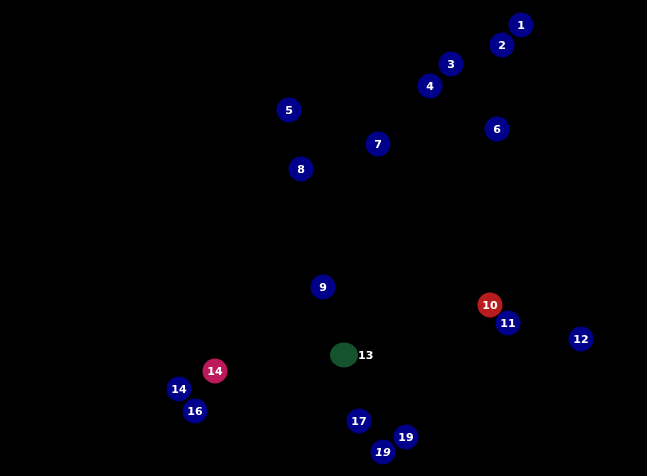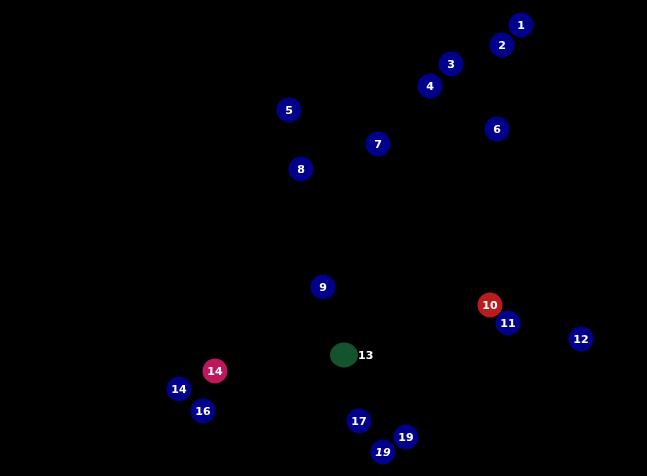--- a/index.html
+++ b/index.html
@@ -44,17 +44,17 @@
     <div class="node" style="left: 497px; top: 129px; width: 25px; height: 25px; line-height: 25px; background: rgb(0, 0, 139); color: rgb(255, 255, 255);">6</div>
     <div class="node" style="left: 378px; top: 144px; width: 25px; height: 25px; line-height: 25px; background: rgb(0, 0, 139); color: rgb(255, 255, 255);">7</div>
     <div class="node" style="left: 301px; top: 169px; width: 25px; height: 25px; line-height: 25px; background: rgb(0, 0, 139); color: rgb(255, 255, 255);">8</div>
     <div class="node" style="left: 323px; top: 287px; width: 25px; height: 25px; line-height: 25px; background: rgb(0, 0, 139); color: rgb(255, 255, 255);">9</div>
     <div class="node" style="left: 490px; top: 305px; width: 25px; height: 25px; line-height: 25px; background: #b91c1c; color: rgb(255, 255, 255);">10</div>
     <div class="node" style="left: 508px; top: 323px; width: 25px; height: 25px; line-height: 25px; background: rgb(0, 0, 139); color: rgb(255, 255, 255);">11</div>
     <div class="node" style="left: 549px; top: 339px; width: 25px; height: 25px; line-height: 25px; background: rgb(0, 0, 139); color: rgb(255, 255, 255); margin-left: 32px;">12</div>
     <div class="node" style="left: 344px; top: 355px; width: 25px; height: 25px; line-height: 25px; background: #14532d; color: rgb(255, 255, 255); padding-left: 28px;">13</div>
     <div class="node" style="left: 215px; top: 371px; width: 25px; height: 25px; line-height: 25px; background: #be185d; color: rgb(255, 255, 255);">14</div>
     <div class="node" style="left: 179px; top: 389px; width: 25px; height: 25px; line-height: 25px; background: rgb(0, 0, 139); color: rgb(255, 255, 255);">14</div>
-    <div class="node" style="left: 203px; top: 411px; width: 25px; height: 25px; line-height: 25px; background: rgb(0, 0, 139); color: rgb(255, 255, 255);">16</div>
+    <div class="node" style="left: 195px; top: 411px; width: 25px; height: 25px; line-height: 25px; background: rgb(0, 0, 139); color: rgb(255, 255, 255);">16</div>
     <div class="node" style="left: 359px; top: 421px; width: 25px; height: 25px; line-height: 25px; background: rgb(0, 0, 139); color: rgb(255, 255, 255);">17</div>
     <div class="node" style="left: 406px; top: 437px; width: 25px; height: 25px; line-height: 25px; background: rgb(0, 0, 139); color: rgb(255, 255, 255);">19</div>
     <div class="node" style="left: 383px; top: 452px; width: 25px; height: 25px; line-height: 25px; background: rgb(0, 0, 139); color: rgb(255, 255, 255); font-style: italic;">19</div>
   </div>
 
 </body></html>

